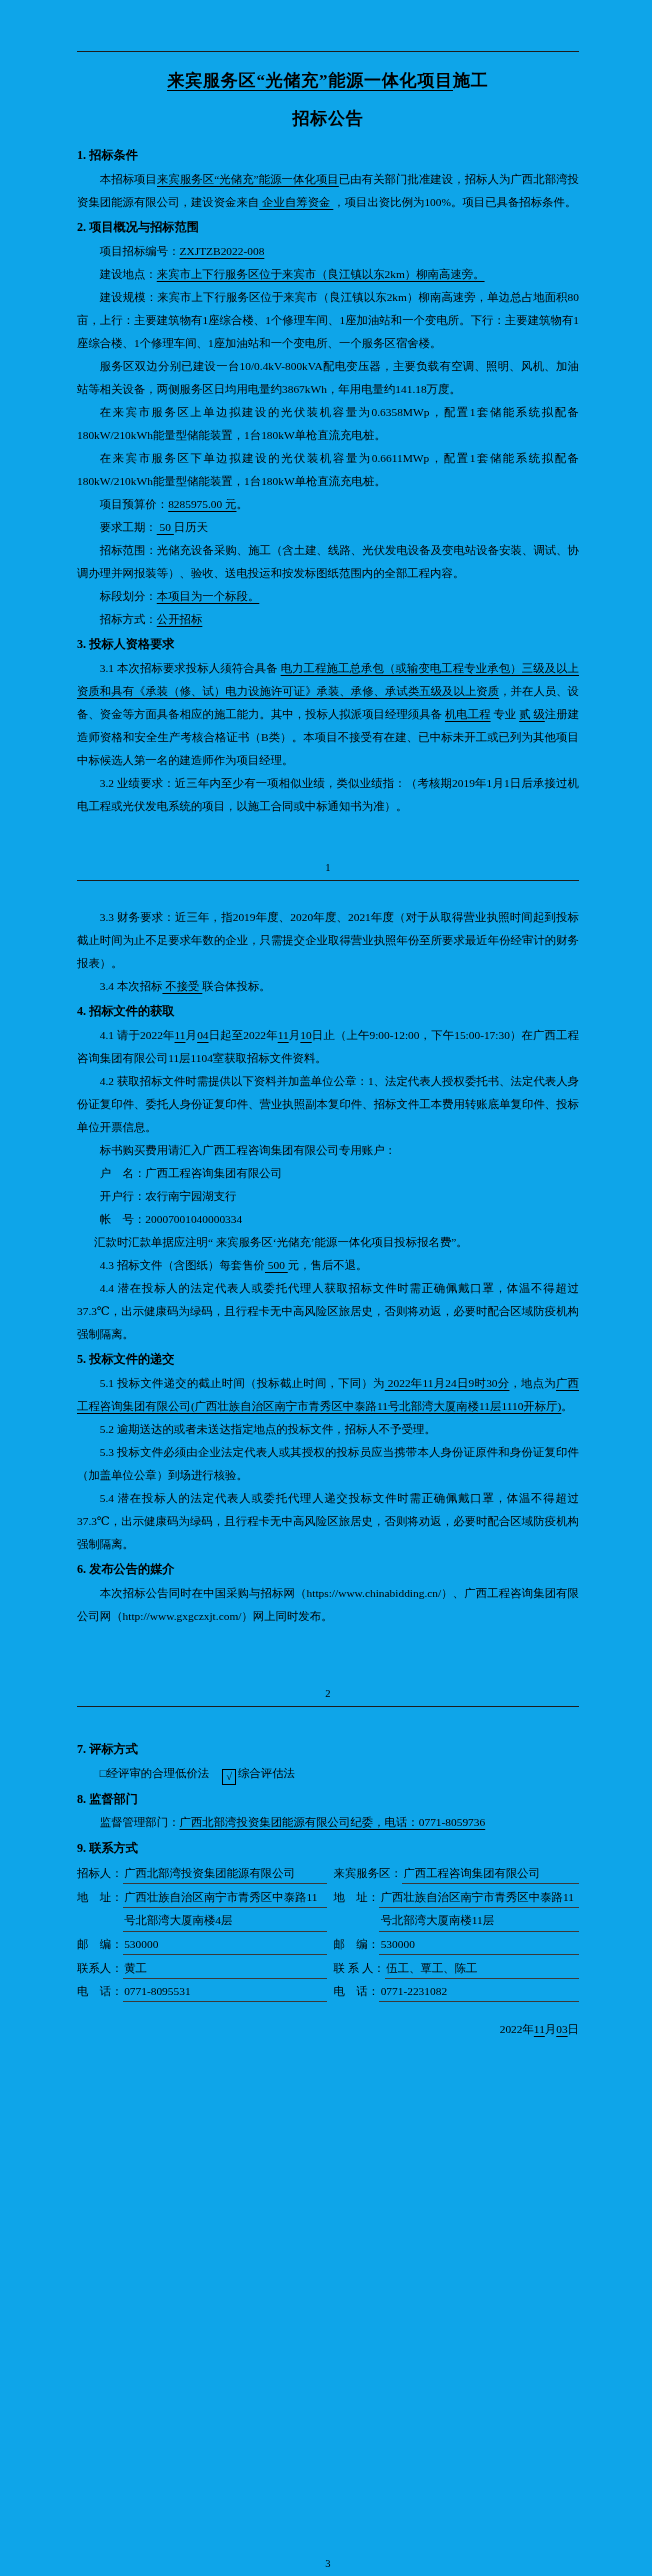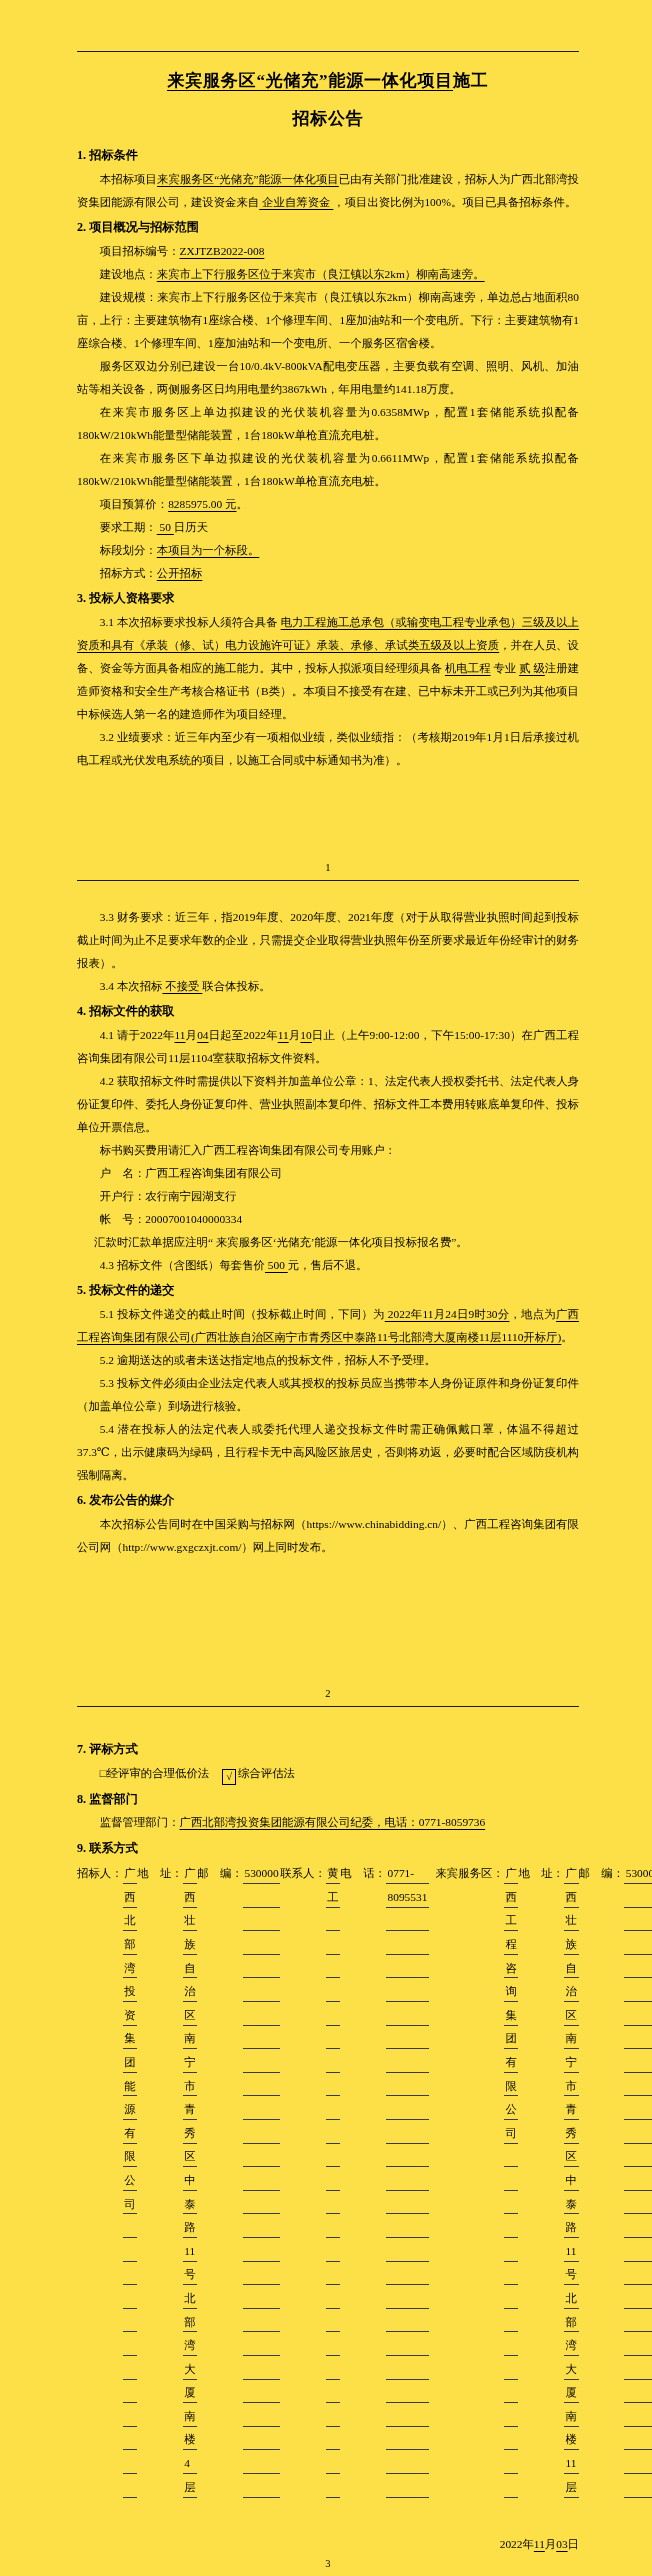--- a/index.html
+++ b/index.html
@@ -8,21 +8,21 @@
     color:#000;
     font-family:"Liberation Serif","DejaVu Serif",serif;
     -webkit-font-smoothing:antialiased;
   }
   #doc{width:652px;}
   .page{
     display:flex;
     flex-direction:column;
     box-sizing:border-box;
     padding:0 73px 0 77px;
-    background:#fde047;
+    background:#0ea5e9;
   }
   .page1{height:880px;}
   .page2{height:826px;}
   .page3{height:906px;}
   .rule{border-top:1.6px solid #1c1c1c;width:100%;height:0;}
   .page1 .rule{margin-top:51px;}
   .page2 .body{margin-top:24.5px;}
   .page3 .body{margin-top:29px;}
   .title{
     text-align:center;
@@ -59,21 +59,21 @@
     margin:0 1.6px;
     vertical-align:-2.4px;
     font-size:10.6px;
   }
   .contacts{
     display:flex;
     font-size:11.4px;
     line-height:23.6px;
     margin-top:2.4px;
   }
-  .ccol{display:flex;flex-direction:row;}
+  .ccol{display:flex;flex-direction:column;}
   .ccol.cleft{flex:0 0 250px;margin-right:6.5px;}
   .ccol.cright{flex:1;}
   .crow{display:flex;}
   .clabel{white-space:pre;}
   .cval{
     flex:1;
     padding:0 1.6px;
     background-image:repeating-linear-gradient(to bottom,rgba(0,0,0,0) 0 21px,#3a3a3a 21px 22px,rgba(0,0,0,0) 22px 23.6px);
   }
   .pageno{
@@ -100,20 +100,21 @@
         <div class="p"><span>本招标项目</span><span class="u ">来宾服务区“光储充”能源一体化项目</span><span>已由有关部门批准建设，招标人为广西北部湾投资集团能源有限公司，建设资金来自</span><span class="u "> 企业自筹资金 </span><span>，项目出资比例为100%。项目已具备招标条件。</span></div>
         <div class="h">2. 项目概况与招标范围</div>
         <div class="p"><span>项目招标编号：</span><span class="u ">ZXJTZB2022-008</span></div>
         <div class="p"><span>建设地点：</span><span class="u ">来宾市上下行服务区位于来宾市（良江镇以东2km）柳南高速旁。</span></div>
         <div class="p"><span>建设规模：来宾市上下行服务区位于来宾市（良江镇以东2km）柳南高速旁，单边总占地面积80亩，上行：主要建筑物有1座综合楼、1个修理车间、1座加油站和一个变电所。下行：主要建筑物有1座综合楼、1个修理车间、1座加油站和一个变电所、一个服务区宿舍楼。</span></div>
         <div class="p"><span>服务区双边分别已建设一台10/0.4kV-800kVA配电变压器，主要负载有空调、照明、风机、加油站等相关设备，两侧服务区日均用电量约3867kWh，年用电量约141.18万度。</span></div>
         <div class="p"><span>在来宾市服务区上单边拟建设的光伏装机容量为0.6358MWp，配置1套储能系统拟配备180kW/210kWh能量型储能装置，1台180kW单枪直流充电桩。</span></div>
         <div class="p"><span>在来宾市服务区下单边拟建设的光伏装机容量为0.6611MWp，配置1套储能系统拟配备180kW/210kWh能量型储能装置，1台180kW单枪直流充电桩。</span></div>
         <div class="p"><span>项目预算价：</span><span class="u ">8285975.00 元</span><span>。</span></div>
         <div class="p"><span>要求工期：</span><span class="u "> 50 </span><span>日历天</span></div>
+        <div class="p"><span>招标范围：光储充设备采购、施工（含土建、线路、光伏发电设备及变电站设备安装、调试、协调办理并网报装等）、验收、送电投运和按发标图纸范围内的全部工程内容。</span></div>
         <div class="p"><span>标段划分：</span><span class="u ">本项目为一个标段。</span></div>
         <div class="p"><span>招标方式：</span><span class="u ">公开招标</span></div>
         <div class="h">3. 投标人资格要求</div>
         <div class="p"><span>3.1 本次招标要求投标人须符合具备 </span><span class="u b ">电力工程施工总承包（或输变电工程专业承包）三级及以上资质和具有《承装（修、试）电力设施许可证》承装、承修、承试类五级及以上资质</span><span>，并在人员、设备、资金等方面具备相应的施工能力。其中，投标人拟派</span><span class="b ">项目经理须具备</span><span> </span><span class="u b ">机电工程</span><span> </span><span class="b ">专业</span><span> </span><span class="u b ">贰 级</span><span class="b ">注册建造师资格</span><span>和安全生产考核合格证书（B类）。本项目不接受有在建、已中标未开工或已列为其他项目中标候选人第一名的建造师作为项目经理。</span></div>
         <div class="p"><span>3.2 业绩要求：近三年内至少有一项相似业绩，类似业绩指：（考核期2019年1月1日后承接过机电工程或光伏发电系统的项目，以施工合同或中标通知书为准）。</span></div>
       </div>
       <div class="pageno">1</div>
     </div>
     <div class="page page2">
       <div class="rule"></div>
@@ -122,20 +123,21 @@
         <div class="p"><span>3.4 本次招标</span><span class="u "> 不接受 </span><span>联合体投标。</span></div>
         <div class="h">4. 招标文件的获取</div>
         <div class="p"><span>4.1 请于2022年</span><span class="u ">11</span><span>月</span><span class="u ">04</span><span>日起至2022年</span><span class="u ">11</span><span>月</span><span class="u ">10</span><span>日止（上午9:00-12:00，下午15:00-17:30）在广西工程咨询集团有限公司11层1104室获取招标文件资料。</span></div>
         <div class="p"><span>4.2 获取招标文件时需提供以下资料并加盖单位公章：1、法定代表人授权委托书、法定代表人身份证复印件、委托人身份证复印件、营业执照副本复印件、招标文件工本费用转账底单复印件、投标单位开票信息。</span></div>
         <div class="p"><span>标书购买费用请汇入广西工程咨询集团有限公司专用账户：</span></div>
         <div class="p"><span>户　名：广西工程咨询集团有限公司</span></div>
         <div class="p"><span>开户行：农行南宁园湖支行</span></div>
         <div class="p"><span>帐　号：20007001040000334</span></div>
         <div class="p" style="text-indent: 1.5em;"><span>汇款时汇款单据应注明“ 来宾服务区‘光储充’能源一体化项目投标报名费”。</span></div>
         <div class="p"><span>4.3 招标文件（含图纸）每套售价</span><span class="u "> 500 </span><span>元，售后不退。</span></div>
+        <div class="p"><span>4.4 潜在投标人的法定代表人或委托代理人获取招标文件时需正确佩戴口罩，体温不得超过37.3℃，出示健康码为绿码，且行程卡无中高风险区旅居史，否则将劝返，必要时配合区域防疫机构强制隔离。</span></div>
         <div class="h">5. 投标文件的递交</div>
         <div class="p"><span>5.1 投标文件递交的截止时间（投标截止时间，下同）为</span><span class="u "> 2022年11月24日9时30分</span><span>，地点为</span><span class="u ">广西工程咨询集团有限公司(广西壮族自治区南宁市青秀区中泰路11号北部湾大厦南楼11层1110开标厅)</span><span>。</span></div>
         <div class="p"><span>5.2 逾期送达的或者未送达指定地点的投标文件，招标人不予受理。</span></div>
         <div class="p"><span>5.3 投标文件必须由企业法定代表人或其授权的投标员应当携带本人身份证原件和身份证复印件（加盖单位公章）到场进行核验。</span></div>
         <div class="p"><span>5.4 潜在投标人的法定代表人或委托代理人递交投标文件时需正确佩戴口罩，体温不得超过37.3℃，出示健康码为绿码，且行程卡无中高风险区旅居史，否则将劝返，必要时配合区域防疫机构强制隔离。</span></div>
         <div class="h">6. 发布公告的媒介</div>
         <div class="p"><span>本次招标公告同时在中国采购与招标网（https://www.chinabidding.cn/）、广西工程咨询集团有限公司网（http://www.gxgczxjt.com/）网上同时发布。</span></div>
       </div>
       <div class="pageno">2</div>
     </div>
@@ -186,18 +188,18 @@
             <div class="crow">
               <span class="clabel">联 系 人：</span>
               <span class="cval">伍工、覃工、陈工</span>
             </div>
             <div class="crow">
               <span class="clabel">电　话：</span>
               <span class="cval">0771-2231082</span>
             </div>
           </div>
         </div>
-        <div class="p right" style="margin-top: 34px;"><span>2022年</span><span class="u ">11</span><span>月</span><span class="u ">03</span><span>日</span></div>
+        <div class="p right" style="margin-top: 14px;"><span>2022年</span><span class="u ">11</span><span>月</span><span class="u ">03</span><span>日</span></div>
       </div>
       <div class="pageno">3</div>
     </div>
   </div>
 
 
 </body></html>

